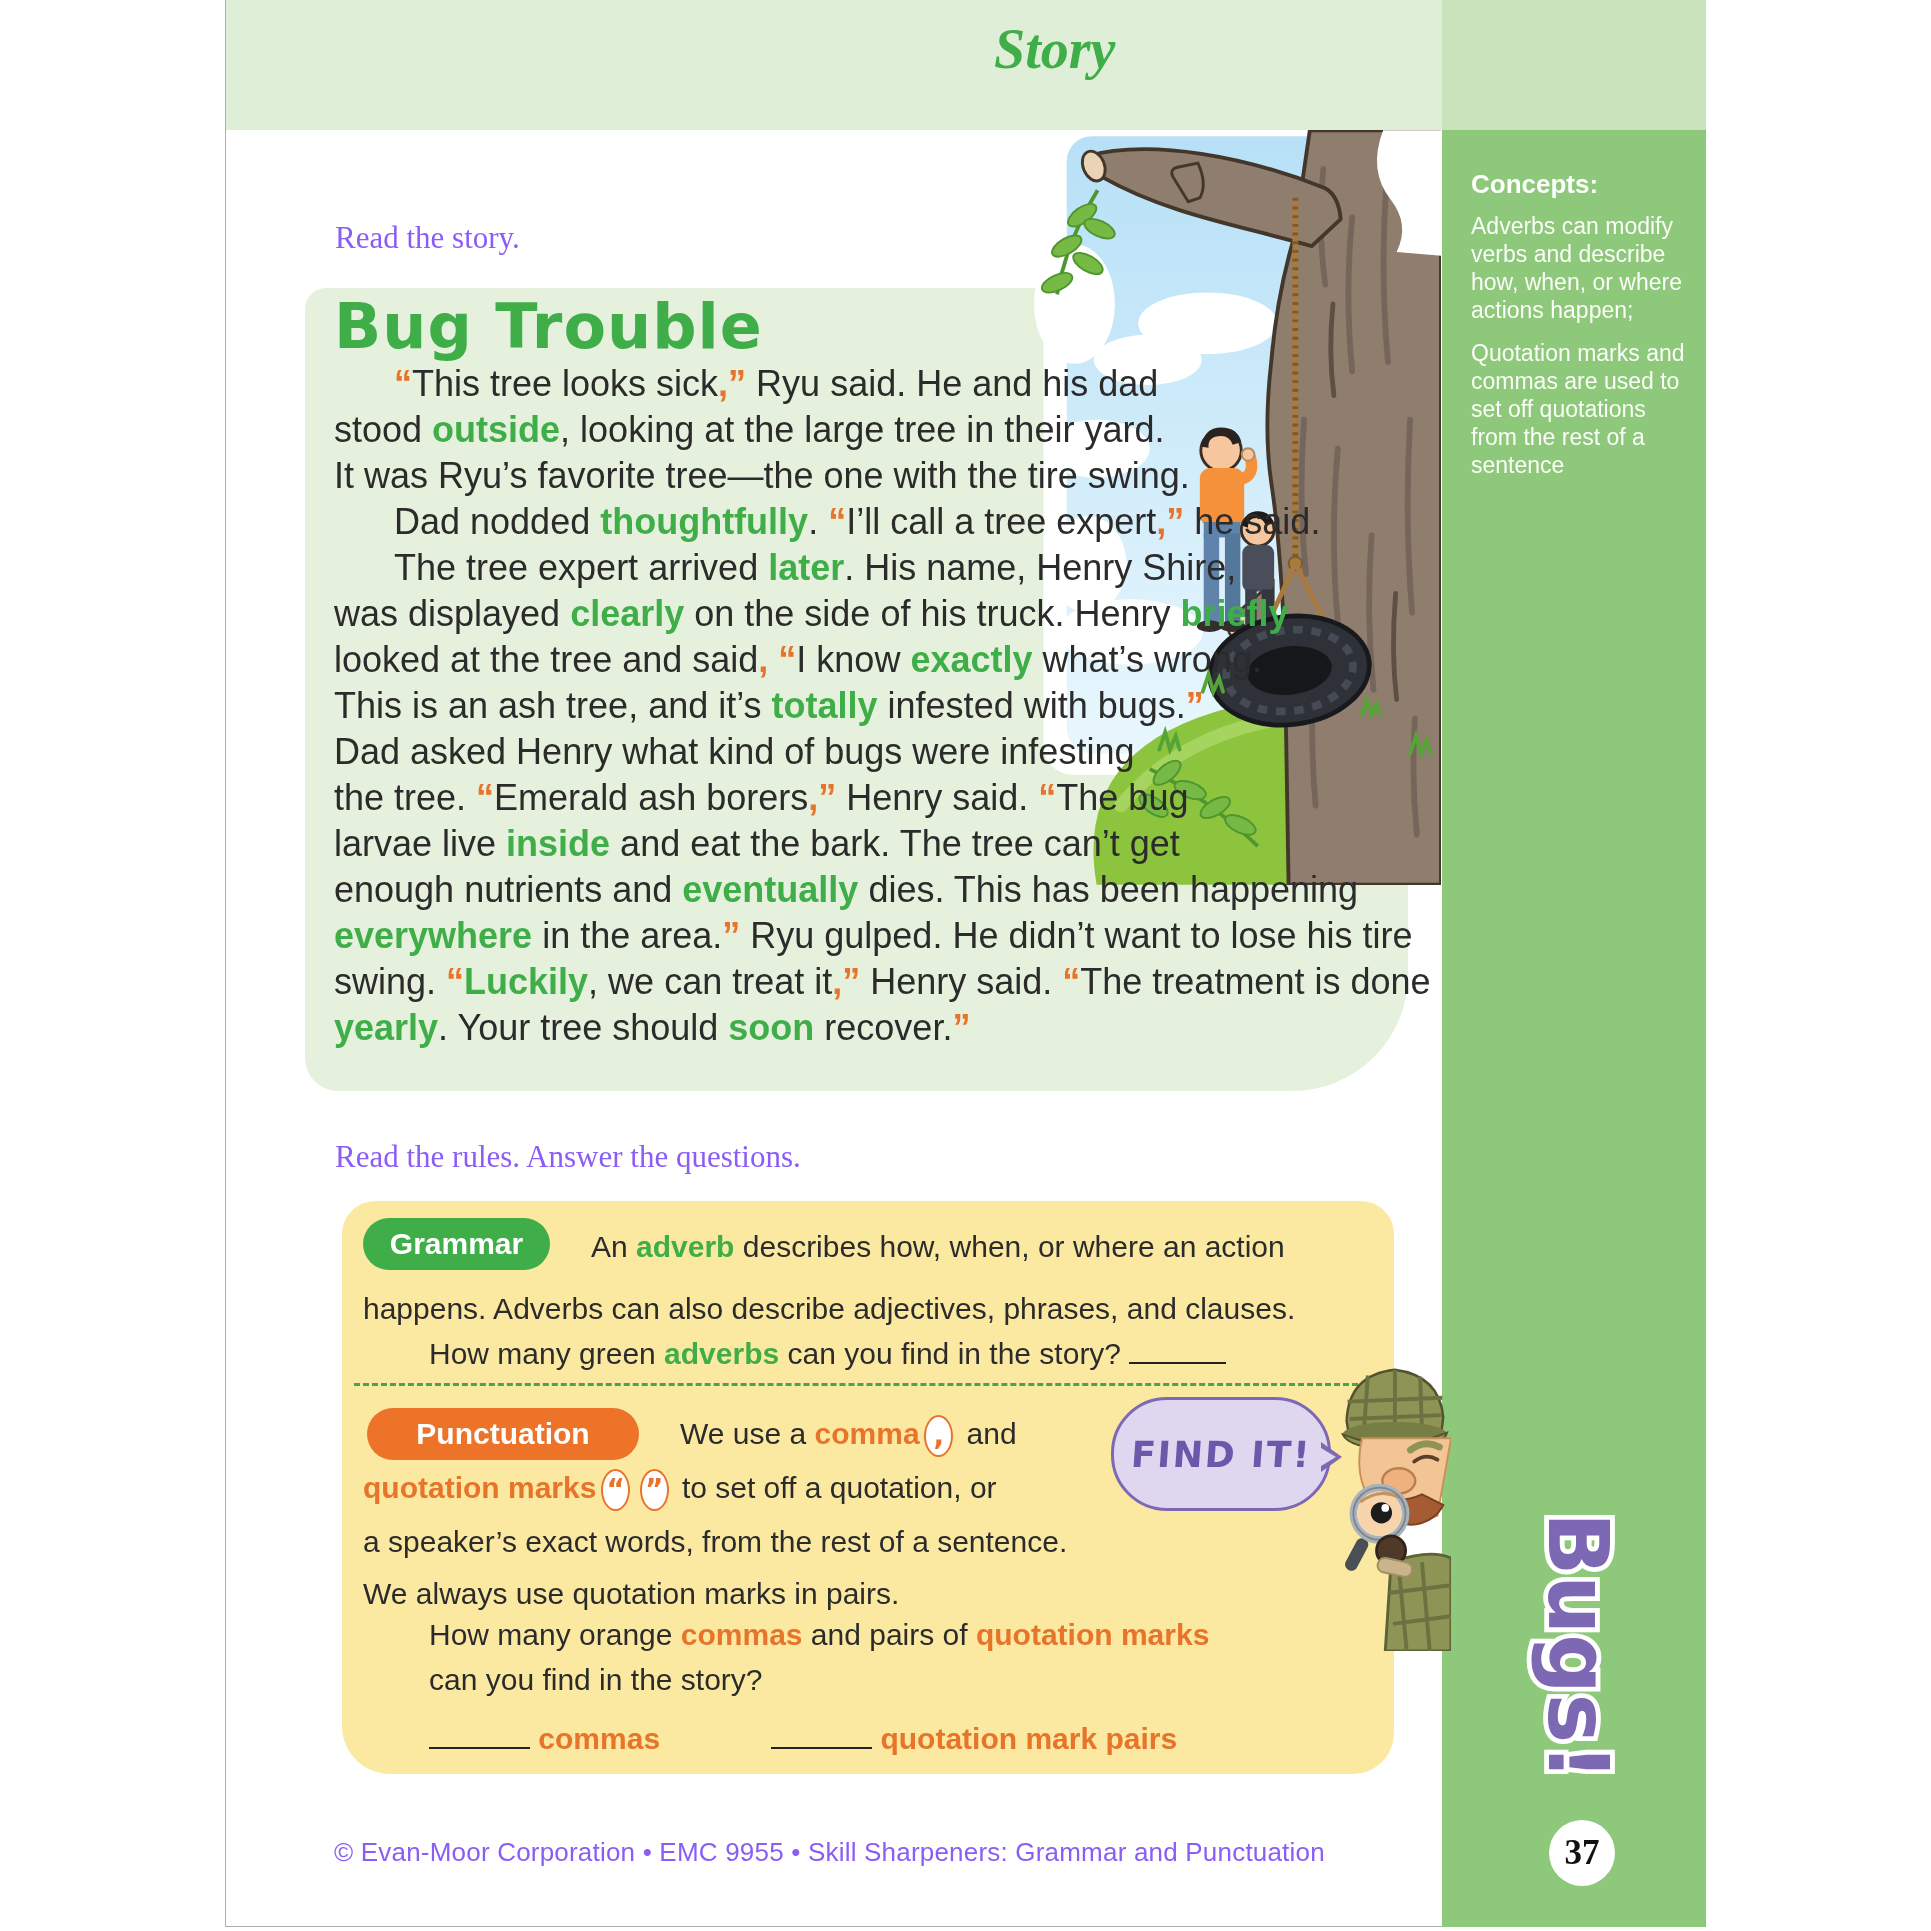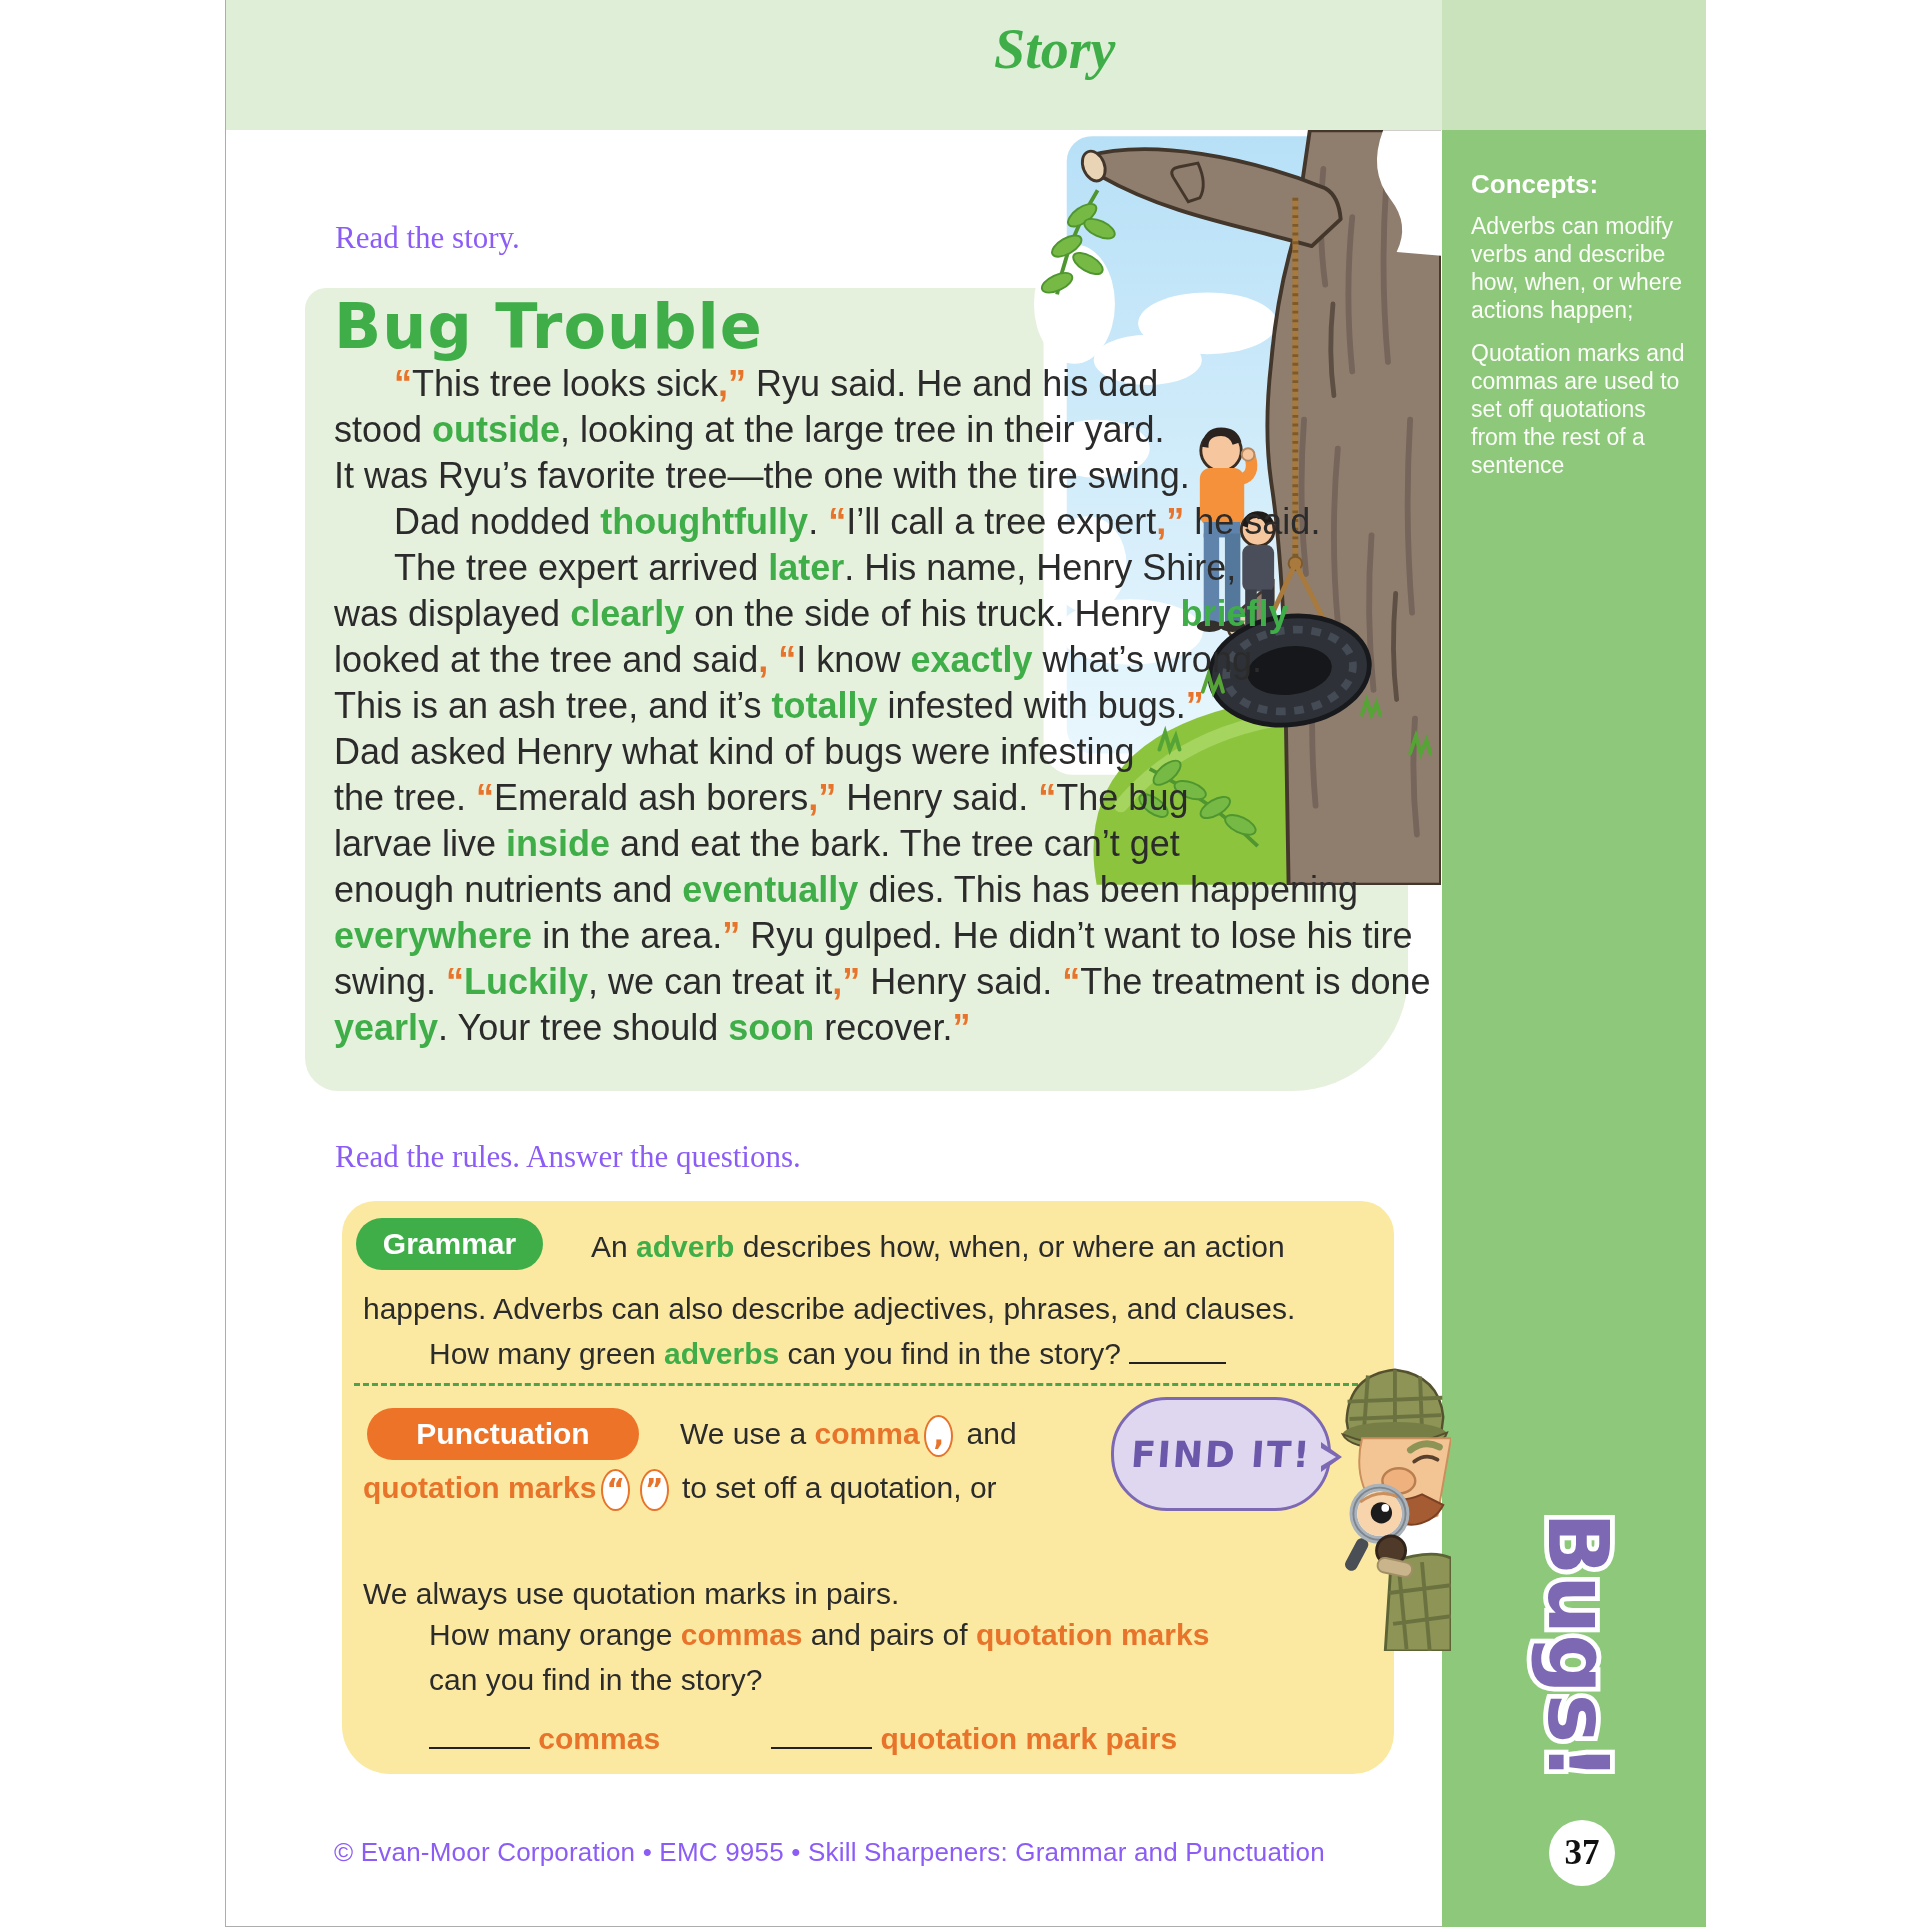--- a/index.html
+++ b/index.html
@@ -47,21 +47,21 @@
   .t-o{color:var(--orange);font-weight:bold;}
 
   
   #tree-art{position:absolute;left:779px;top:130px;width:436px;height:755px;}
 
   
   .rules-box{position:absolute;left:116px;top:1201px;width:1052px;height:573px;background:var(--boxyellow);
       border-radius:33px 33px 41px 48px;}
   .pill{position:absolute;display:flex;align-items:center;justify-content:center;
       color:#fff;font-weight:bold;font-size:30px;border-radius:29px;}
-  #pill-grammar{left:14px;top:17.4px;width:187px;height:52px;background:var(--green);}
+  #pill-grammar{left:21px;top:17.4px;width:187px;height:52px;background:var(--green);}
   #pill-punct{left:25px;top:207px;width:272px;height:52px;background:#ed7328;}
   .rbl{position:absolute;font-size:30px;line-height:42px;color:#262626;white-space:nowrap;}
   #g-line1{left:249px;top:25px;}
   #g-line2{left:21px;top:87px;}
   #g-q{left:87px;top:131px;}
   .dashes{position:absolute;left:11.6px;top:182px;width:1004px;height:0;border-top:3.9px dashed #4ea24e;}
   #p-line1{left:338px;top:212px;}
   #p-line2{left:21px;top:266px;}
   #p-line3{left:21px;top:320px;}
   #p-line4{left:21px;top:372px;}
@@ -250,20 +250,21 @@
       <div class="dashes"></div>
       <div class="pill" id="pill-punct">Punctuation</div>
       <div class="rbl" id="p-line1"><span class="t-b">We use a </span><span class="t-o">comma</span><span class="pic">
             <span class="pg">,</span>
           </span><span class="t-b"> and</span></div>
       <div class="rbl" id="p-line2"><span class="t-o">quotation marks</span><span class="pic">
             <span class="pg">“</span>
           </span><span class="pic">
             <span class="pg">”</span>
           </span><span class="t-b"> to set off a quotation, or</span></div>
+      <div class="rbl" id="p-line3"><span class="t-b">a speaker’s exact words, from the rest of a sentence.</span></div>
       <div class="rbl" id="p-line4"><span class="t-b">We always use quotation marks in pairs.</span></div>
       <div class="rbl" id="p-q1"><span class="t-b">How many orange </span><span class="t-o">commas</span><span class="t-b"> and pairs of </span><span class="t-o">quotation marks</span></div>
       <div class="rbl" id="p-q2"><span class="t-b">can you find in the story?</span></div>
       <div class="rbl" id="ans-row"><span class="blank" style="width: 101px;"></span><span class="t-b"> </span><span class="t-o">commas</span><span class="hgap" style="width: 111px;"></span><span class="blank" style="width: 101px;"></span><span class="t-b"> </span><span class="t-o">quotation mark pairs</span></div>
     </div>
 
     <div class="bubble">
       <span class="bubble-text">FIND IT!</span>
     </div>
 

